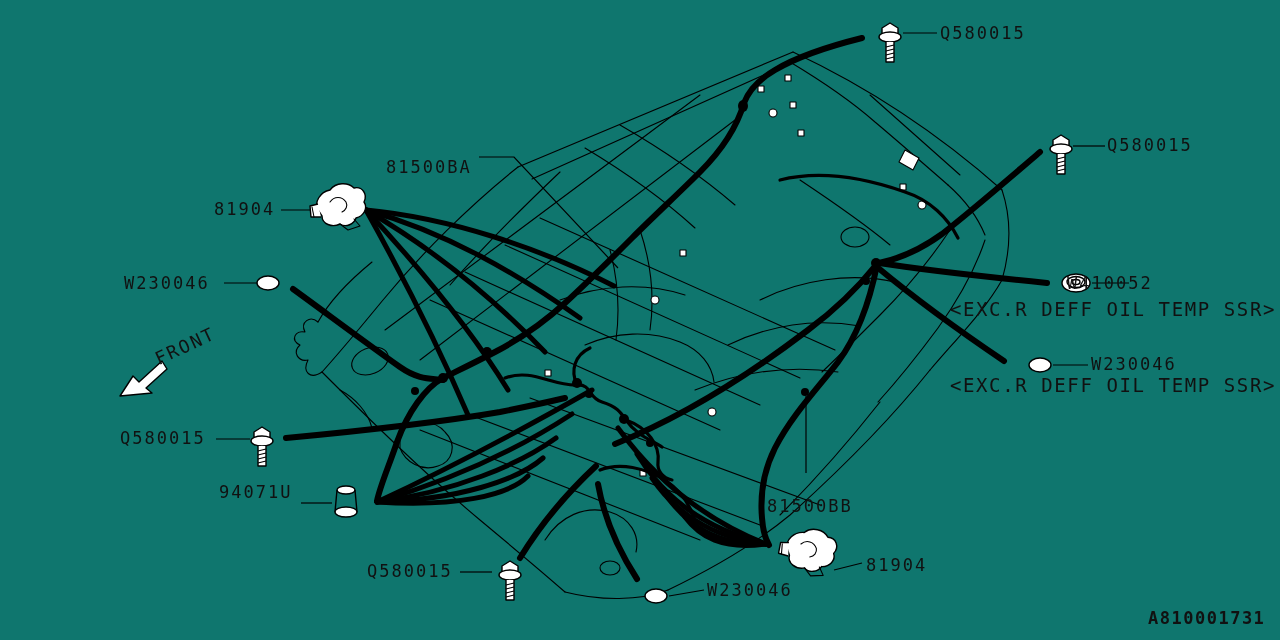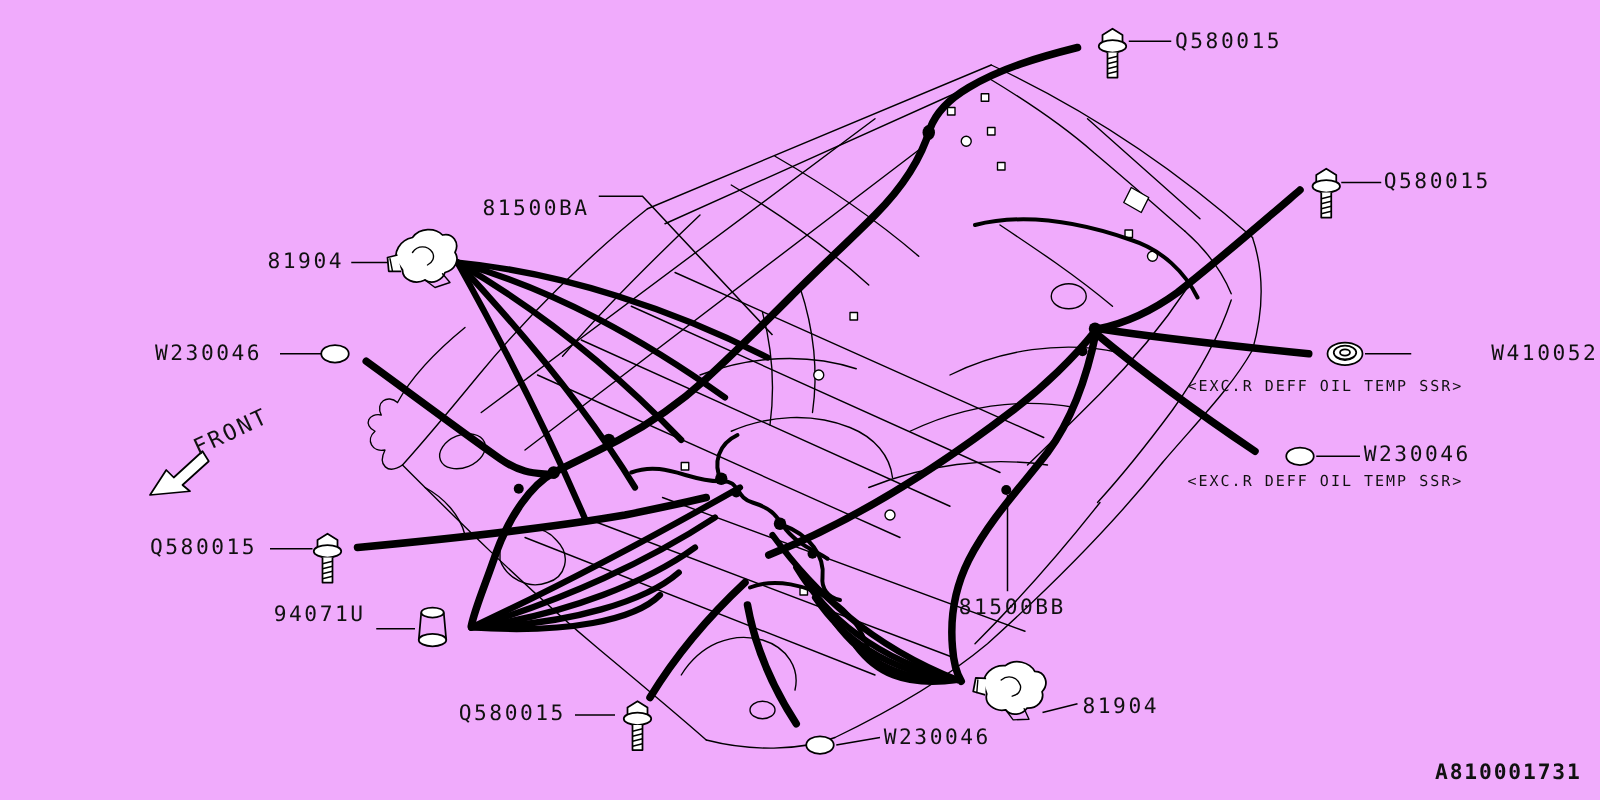--- a/index.html
+++ b/index.html
@@ -1,27 +1,27 @@
 <!DOCTYPE html>
 <html><head>
 <meta charset="utf-8">
 <style>
   html,body{margin:0;padding:0;background:#fff;}
   .stage{
-    position:relative;width:1280px;height:640px;background:#f0abfc;
+    position:relative;width:1280px;height:640px;background:#0f766e;
     font-family:"DejaVu Sans Mono","Liberation Mono",monospace;
     overflow:hidden;color:#000;
   }
   .stage svg{position:absolute;left:0;top:0;}
   .lbl{
     position:absolute;font-size:17px;letter-spacing:2px;white-space:nowrap;
     line-height:17px;color:#111;
   }
   .note{
-    position:absolute;font-size:12px;letter-spacing:1.6px;white-space:nowrap;
+    position:absolute;font-size:19px;letter-spacing:1.6px;white-space:nowrap;
     line-height:17px;color:#111;text-align:right;
   }
   .front{
     position:absolute;left:160px;top:350px;font-size:18px;letter-spacing:2px;
     transform:rotate(-25deg);transform-origin:0 100%;line-height:18px;color:#111;
   }
   .docnum{
     position:absolute;left:1148px;top:609px;font-size:17px;letter-spacing:1.5px;
     line-height:18px;color:#111;font-weight:bold;
   }
@@ -232,26 +232,26 @@
     <g>
       <path class="icon" d="M120,396 L133,376 L139,382 L162,361 L167,369 L146,388 L152,393 Z"></path>
     </g>
   </svg>
 
   <div class="lbl" style="left:940px;top:25px">Q580015</div>
   <div class="lbl" style="left:1107px;top:137px">Q580015</div>
   <div class="lbl" style="left:386px;top:159px">81500BA</div>
   <div class="lbl" style="left:214px;top:201px">81904</div>
   <div class="lbl" style="left:124px;top:275px">W230046</div>
-  <div class="lbl" style="left:1193px;top:275px">W410052</div>
+  <div class="lbl" style="left:1067px;top:275px">W410052</div>
   <div class="note" style="left:950px;top:301px">&lt;EXC.R DEFF OIL TEMP SSR&gt;</div>
   <div class="lbl" style="left:1091px;top:356px">W230046</div>
   <div class="note" style="left:950px;top:377px">&lt;EXC.R DEFF OIL TEMP SSR&gt;</div>
   <div class="lbl" style="left:120px;top:430px">Q580015</div>
   <div class="lbl" style="left:219px;top:484px">94071U</div>
-  <div class="lbl" style="left:767px;top:478px">81500BB</div>
+  <div class="lbl" style="left:767px;top:498px">81500BB</div>
   <div class="lbl" style="left:367px;top:563px">Q580015</div>
   <div class="lbl" style="left:707px;top:582px">W230046</div>
   <div class="lbl" style="left:866px;top:557px">81904</div>
 
   <div class="front">FRONT</div>
   <div class="docnum">A810001731</div>
 </div>
 
 </body></html>

